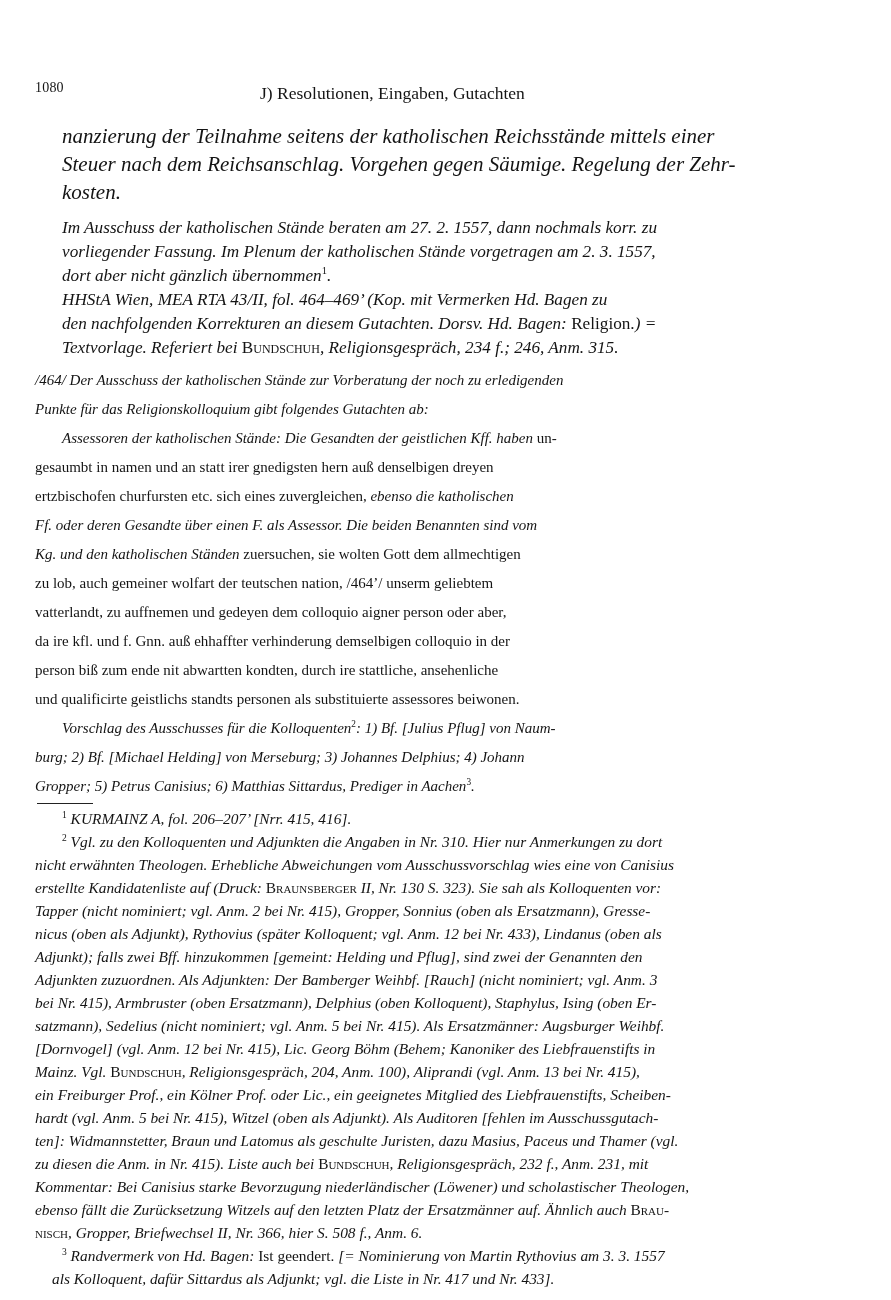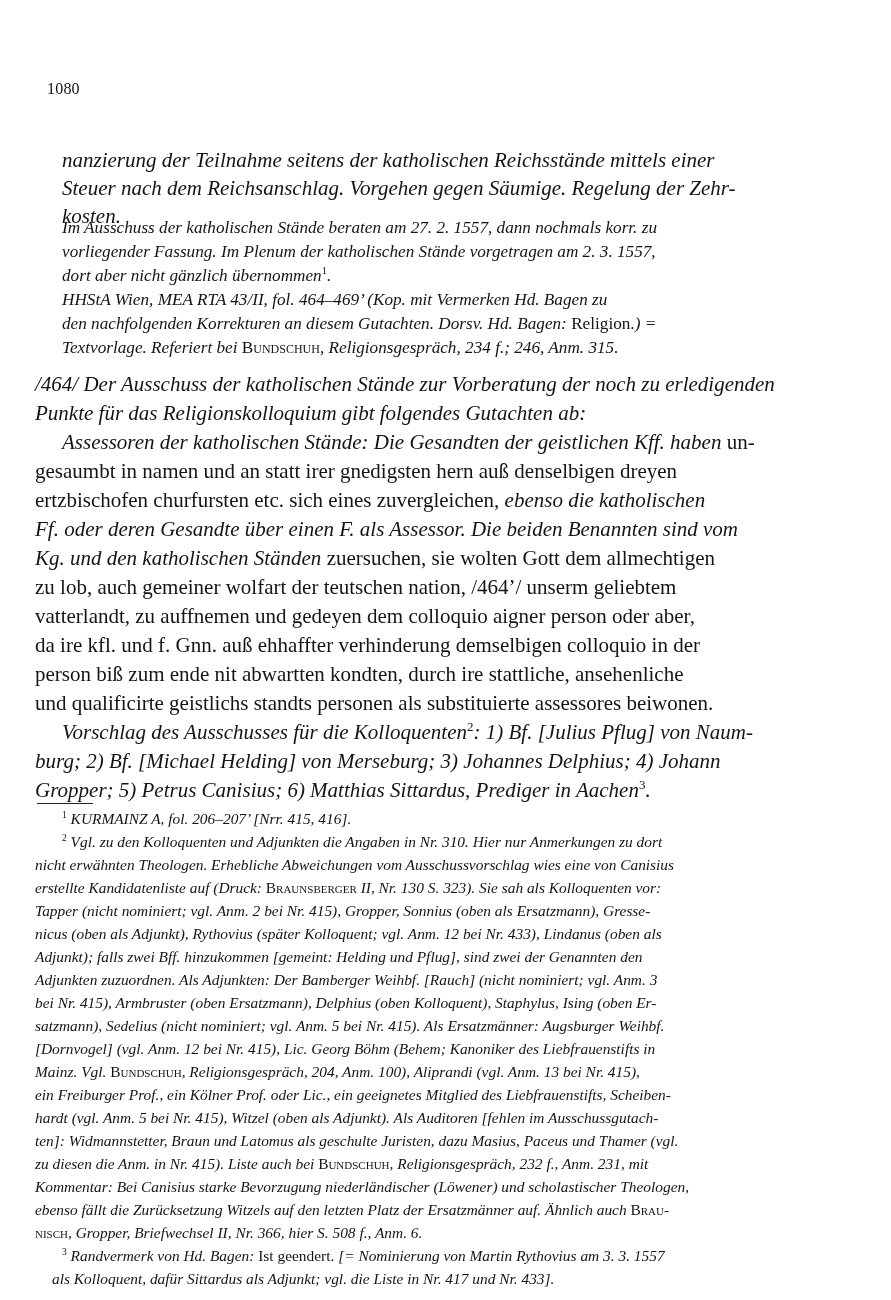--- a/index.html
+++ b/index.html
@@ -3,42 +3,43 @@
 <meta charset="utf-8">
 <style>
   html, body { margin: 0; padding: 0; background: #ffffff; }
   body {
     width: 891px; height: 1300px; position: relative; overflow: hidden;
     font-family: "Liberation Serif", "DejaVu Serif", serif;
     color: #141414;
   }
   .page { position: absolute; left: 0; top: 0; width: 891px; height: 1300px; }
   .header { position: absolute; top: 80px; left: 35px; width: 750px; height: 26px; }
-  .page-number { position: absolute; left: 12px; top: 0; font-size: 16px; letter-spacing: 0.2px; }
+  .page-number { position: absolute; left: 0; top: 0; font-size: 14px; letter-spacing: 0.2px; }
   .running-head { position: absolute; left: 225px; top: 3px; font-size: 17.5px; }
 
   .line { position: absolute; white-space: nowrap; }
   .i { font-style: italic; }
   .sc { font-variant: small-caps; font-style: normal; margin-top: 31px; }
   .up { font-style: normal; }
   sup { font-size: 62%; line-height: 0; vertical-align: super; }
 
-  .title-block .line { left: 62px; font-size: 21px; font-style: italic; margin-top: 24px; }
+  .title-block .line { left: 62px; font-size: 21px; font-style: italic; }
   .note-block .line { left: 62px; font-size: 17.2px; font-style: italic; }
-  .body-block .line { font-size: 21px; }
+  .body-block .line { font-size: 15px; }
   .fn-rule { position: absolute; left: 37px; top: 803px; width: 56px; height: 1px; background: #222; }
   .fn-block .line { font-size: 15.4px; font-style: italic; }
 </style>
 </head>
 <body>
 
 <div class="page">
 
   <div class="header">
     <span class="page-number">1080</span>
+    <span class="running-head">J) Resolutionen, Eingaben, Gutachten</span>
   </div>
 
   <div class="title-block">
     <div class="line" style="top:124px">nanzierung der Teilnahme seitens der katholischen Reichsstände mittels einer</div>
     <div class="line" style="top:152px">Steuer nach dem Reichsanschlag. Vorgehen gegen Säumige. Regelung der Zehr-</div>
     <div class="line" style="top:180px">kosten.</div>
   </div>
 
   <div class="note-block">
     <div class="line" style="top:218px">Im Ausschuss der katholischen Stände beraten am 27. 2. 1557, dann nochmals korr. zu</div>

